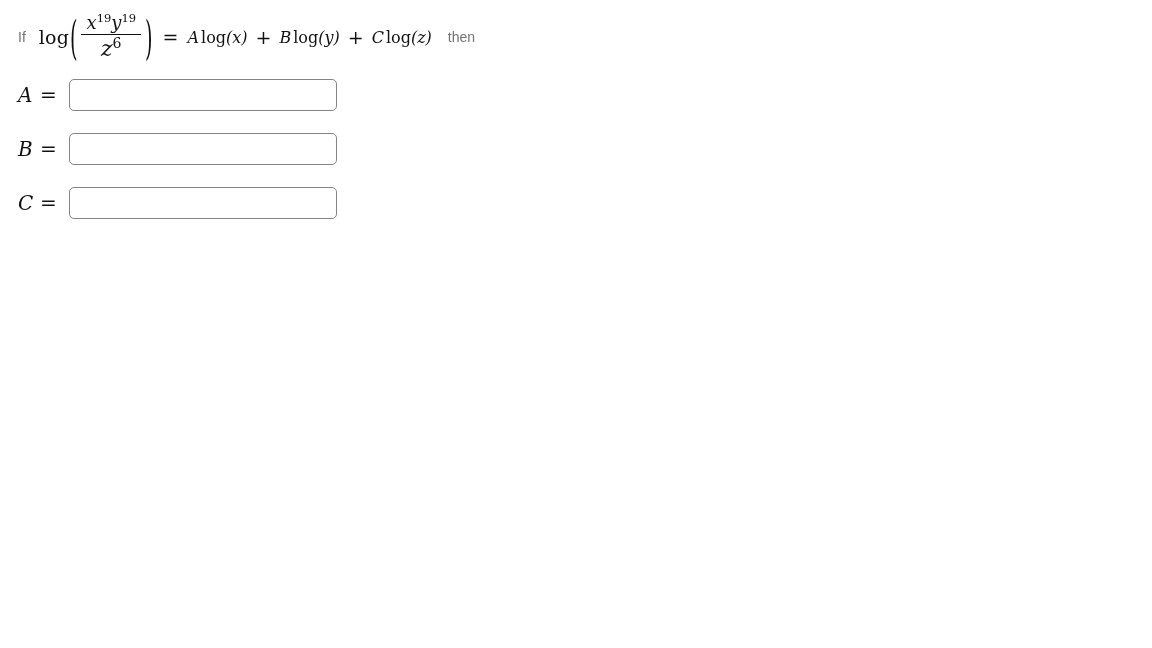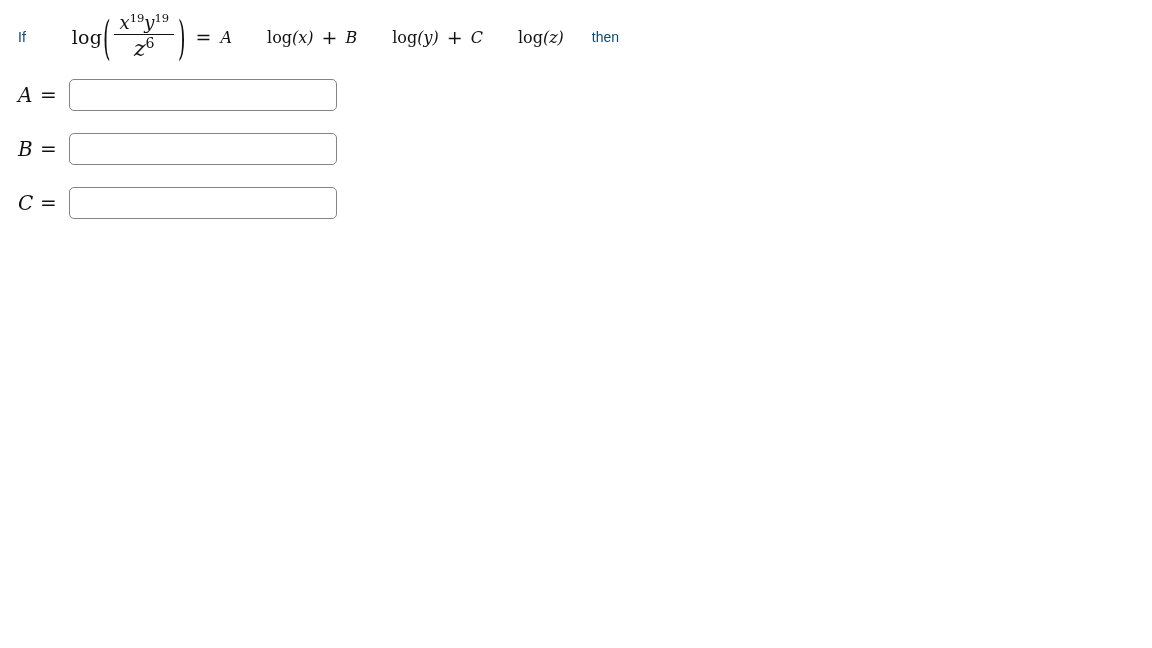--- a/index.html
+++ b/index.html
@@ -23,38 +23,37 @@
     left: 18px;
     top: 14px;
     display: flex;
     align-items: center;
     white-space: nowrap;
   }
 
   .word {
     font-family: "Liberation Sans", sans-serif;
     font-size: 14px;
-    color: #0c4a6e;
+    color: #737373;
     line-height: 1;
   }
 
   .math {
     font-family: "DejaVu Serif", "Liberation Serif", serif;
     color: #111111;
   }
 
   .mi {            
     font-style: italic;
     font-family: "DejaVu Serif", "Liberation Serif", serif;
   }
 
   .op-name {       
     font-style: normal;
     font-family: "DejaVu Serif", "Liberation Serif", serif;
-    margin-left: 33px;
   }
 
   .expr {
     display: flex;
     align-items: center;
     font-size: 19px;
     margin-left: 13px;
   }
 
   .logword {
@@ -122,21 +121,21 @@
     font-style: italic;
     margin-right: 2px;
   }
   .plus {
     font-size: 19px;
     margin: 0 8px;
     font-family: "DejaVu Serif", "Liberation Serif", serif;
   }
 
   .then-word {
-    margin-left: 28px;
+    margin-left: 16px;
   }
 
   
   .answer-row {
     position: absolute;
     left: 18px;
     display: flex;
     align-items: center;
     height: 32px;
   }

